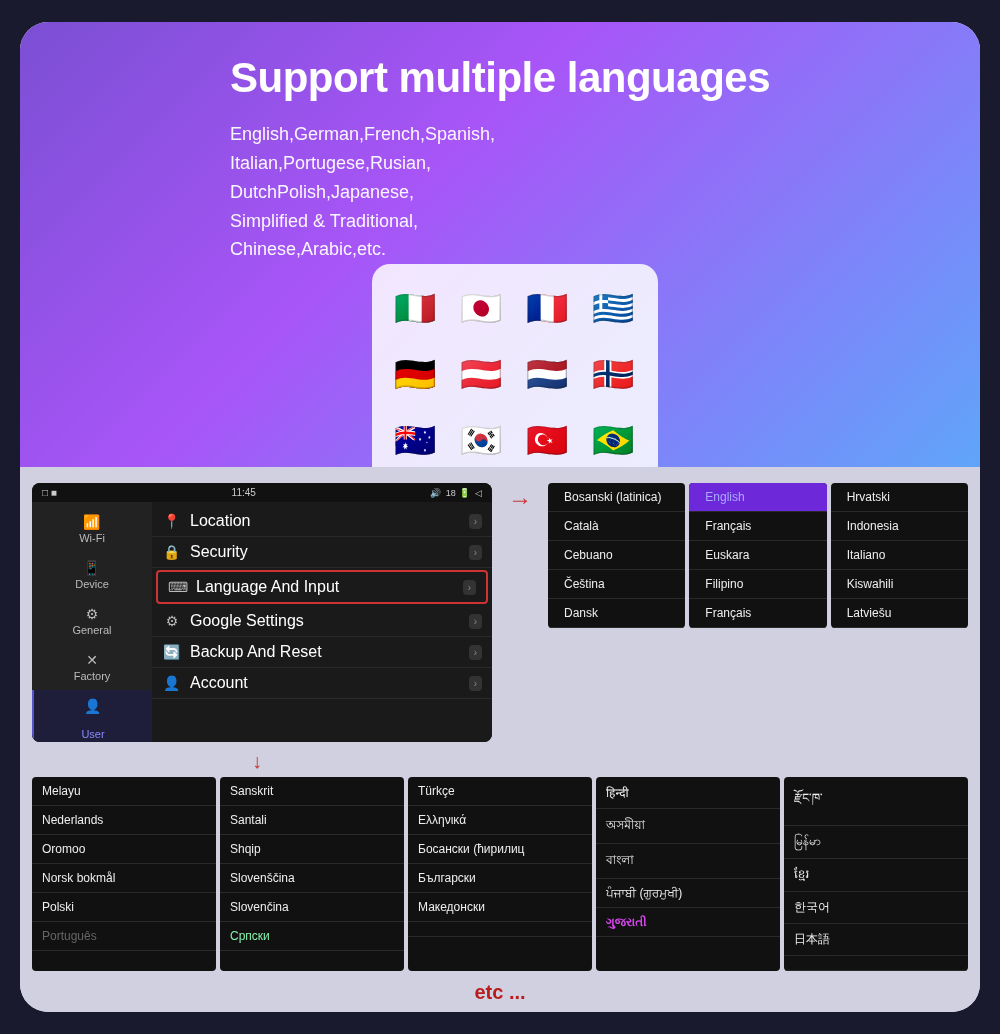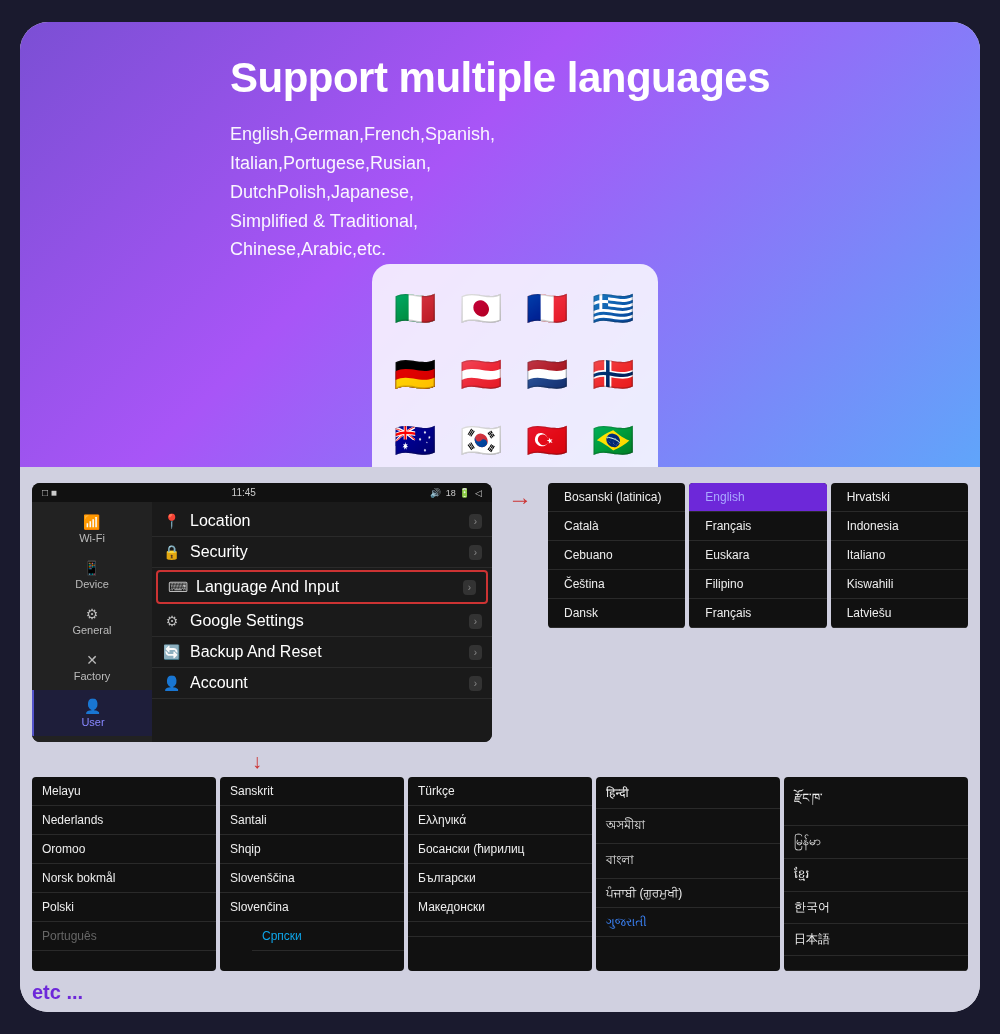--- a/index.html
+++ b/index.html
@@ -240,24 +240,24 @@
       justify-content: flex-start;
       padding-left: 220px;
       margin-bottom: 4px;
     }
     .down-arrow {
       font-size: 20px;
       color: #cc3333;
     }
     
     .etc-label {
-      text-align: left;
+      text-align: center;
       font-size: 20px;
       font-weight: 700;
-      color: #6d28d9;
+      color: #b91c1c;
       padding: 6px 0 8px 0;
     }
   </style>
 </head>
 <body>
 
 <div class="main-container">
 
   <div class="top-banner">
     <div class="banner-text">
@@ -320,21 +320,21 @@
             <div class="android-nav-item">
               <span class="nav-icon">⚙</span>
               <span>General</span>
             </div>
             <div class="android-nav-item">
               <span class="nav-icon">✕</span>
               <span>Factory</span>
             </div>
             <div class="android-nav-item selected-user" style="border-left:2px solid #5555cc; background:#1e1e3a;">
               <span class="nav-icon">👤</span>
-              <span style="color:#8888ff;">User</span>
+              <span style="color:#8888ff;margin-top:12px;">User</span>
             </div>
             <div class="android-nav-item">
               
               
             </div>
           </div>
 
           <div class="android-settings-list">
             <div class="settings-item">
               <span class="settings-item-icon">📍</span>
@@ -411,36 +411,36 @@
         <div class="lang-item-2">Norsk bokmål</div>
         <div class="lang-item-2">Polski</div>
         <div class="lang-item-2" style="color:#666;">Português</div>
       </div>
       <div class="lang-column-2">
         <div class="lang-item-2">Sanskrit</div>
         <div class="lang-item-2">Santali</div>
         <div class="lang-item-2">Shqip</div>
         <div class="lang-item-2">Slovenščina</div>
         <div class="lang-item-2">Slovenčina</div>
-        <div class="lang-item-2" style="color:#0ea5e9;margin-left:32px;">Српски</div>
+        <div class="lang-item-2" style="color:#86efac;">Српски</div>
       </div>
       <div class="lang-column-2">
         <div class="lang-item-2">Türkçe</div>
         <div class="lang-item-2">Ελληνικά</div>
         <div class="lang-item-2">Босански (ћирилиц</div>
         <div class="lang-item-2">Български</div>
         <div class="lang-item-2">Македонски</div>
         <div class="lang-item-2"></div>
       </div>
       <div class="lang-column-2">
         <div class="lang-item-2">हिन्दी</div>
         <div class="lang-item-2">অসমীয়া</div>
         <div class="lang-item-2">বাংলা</div>
         <div class="lang-item-2">ਪੰਜਾਬੀ (ਗੁਰਮੁਖੀ)</div>
-        <div class="lang-item-2" style="color:#3b82f6;">ગુજરાતી</div>
+        <div class="lang-item-2" style="color:#d946ef;font-weight:bold;">ગુજરાતી</div>
       </div>
       <div class="lang-column-2">
         <div class="lang-item-2">རྫོང་ཁ་</div>
         <div class="lang-item-2">မြန်မာ</div>
         <div class="lang-item-2">ខ្មែរ</div>
         <div class="lang-item-2">한국어</div>
         <div class="lang-item-2">日本語</div>
         <div class="lang-item-2"></div>
       </div>
     </div>

